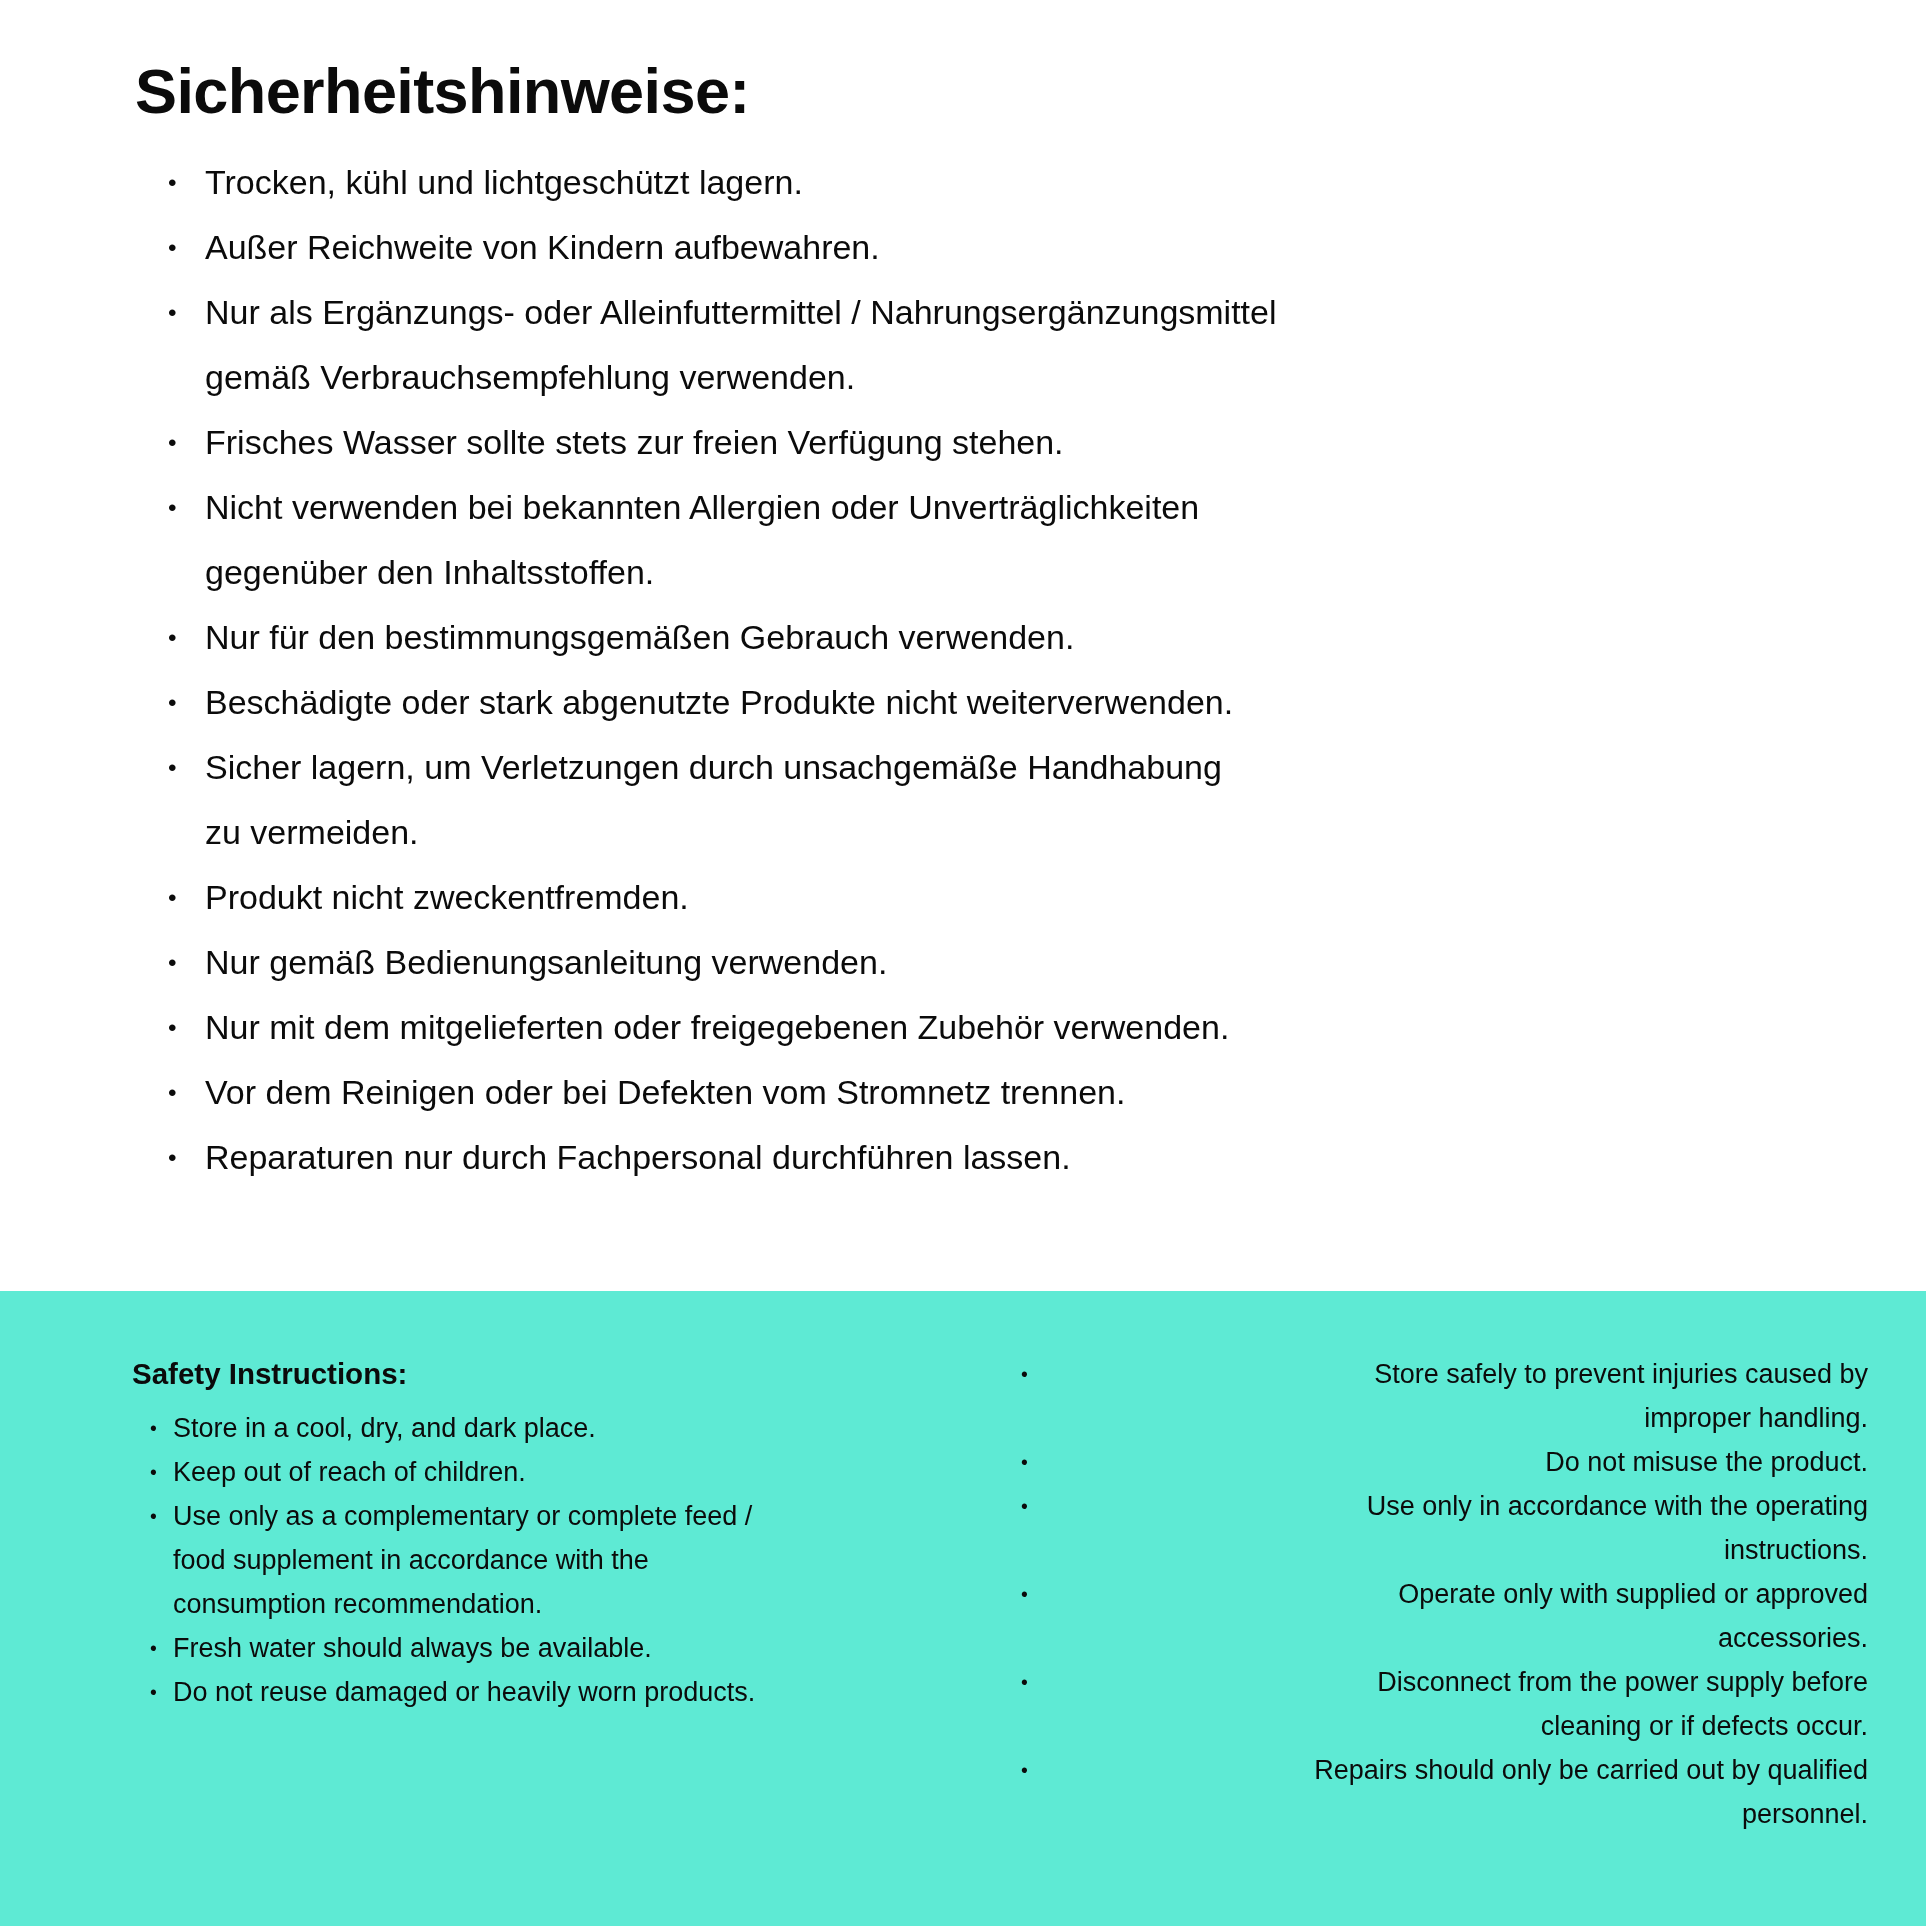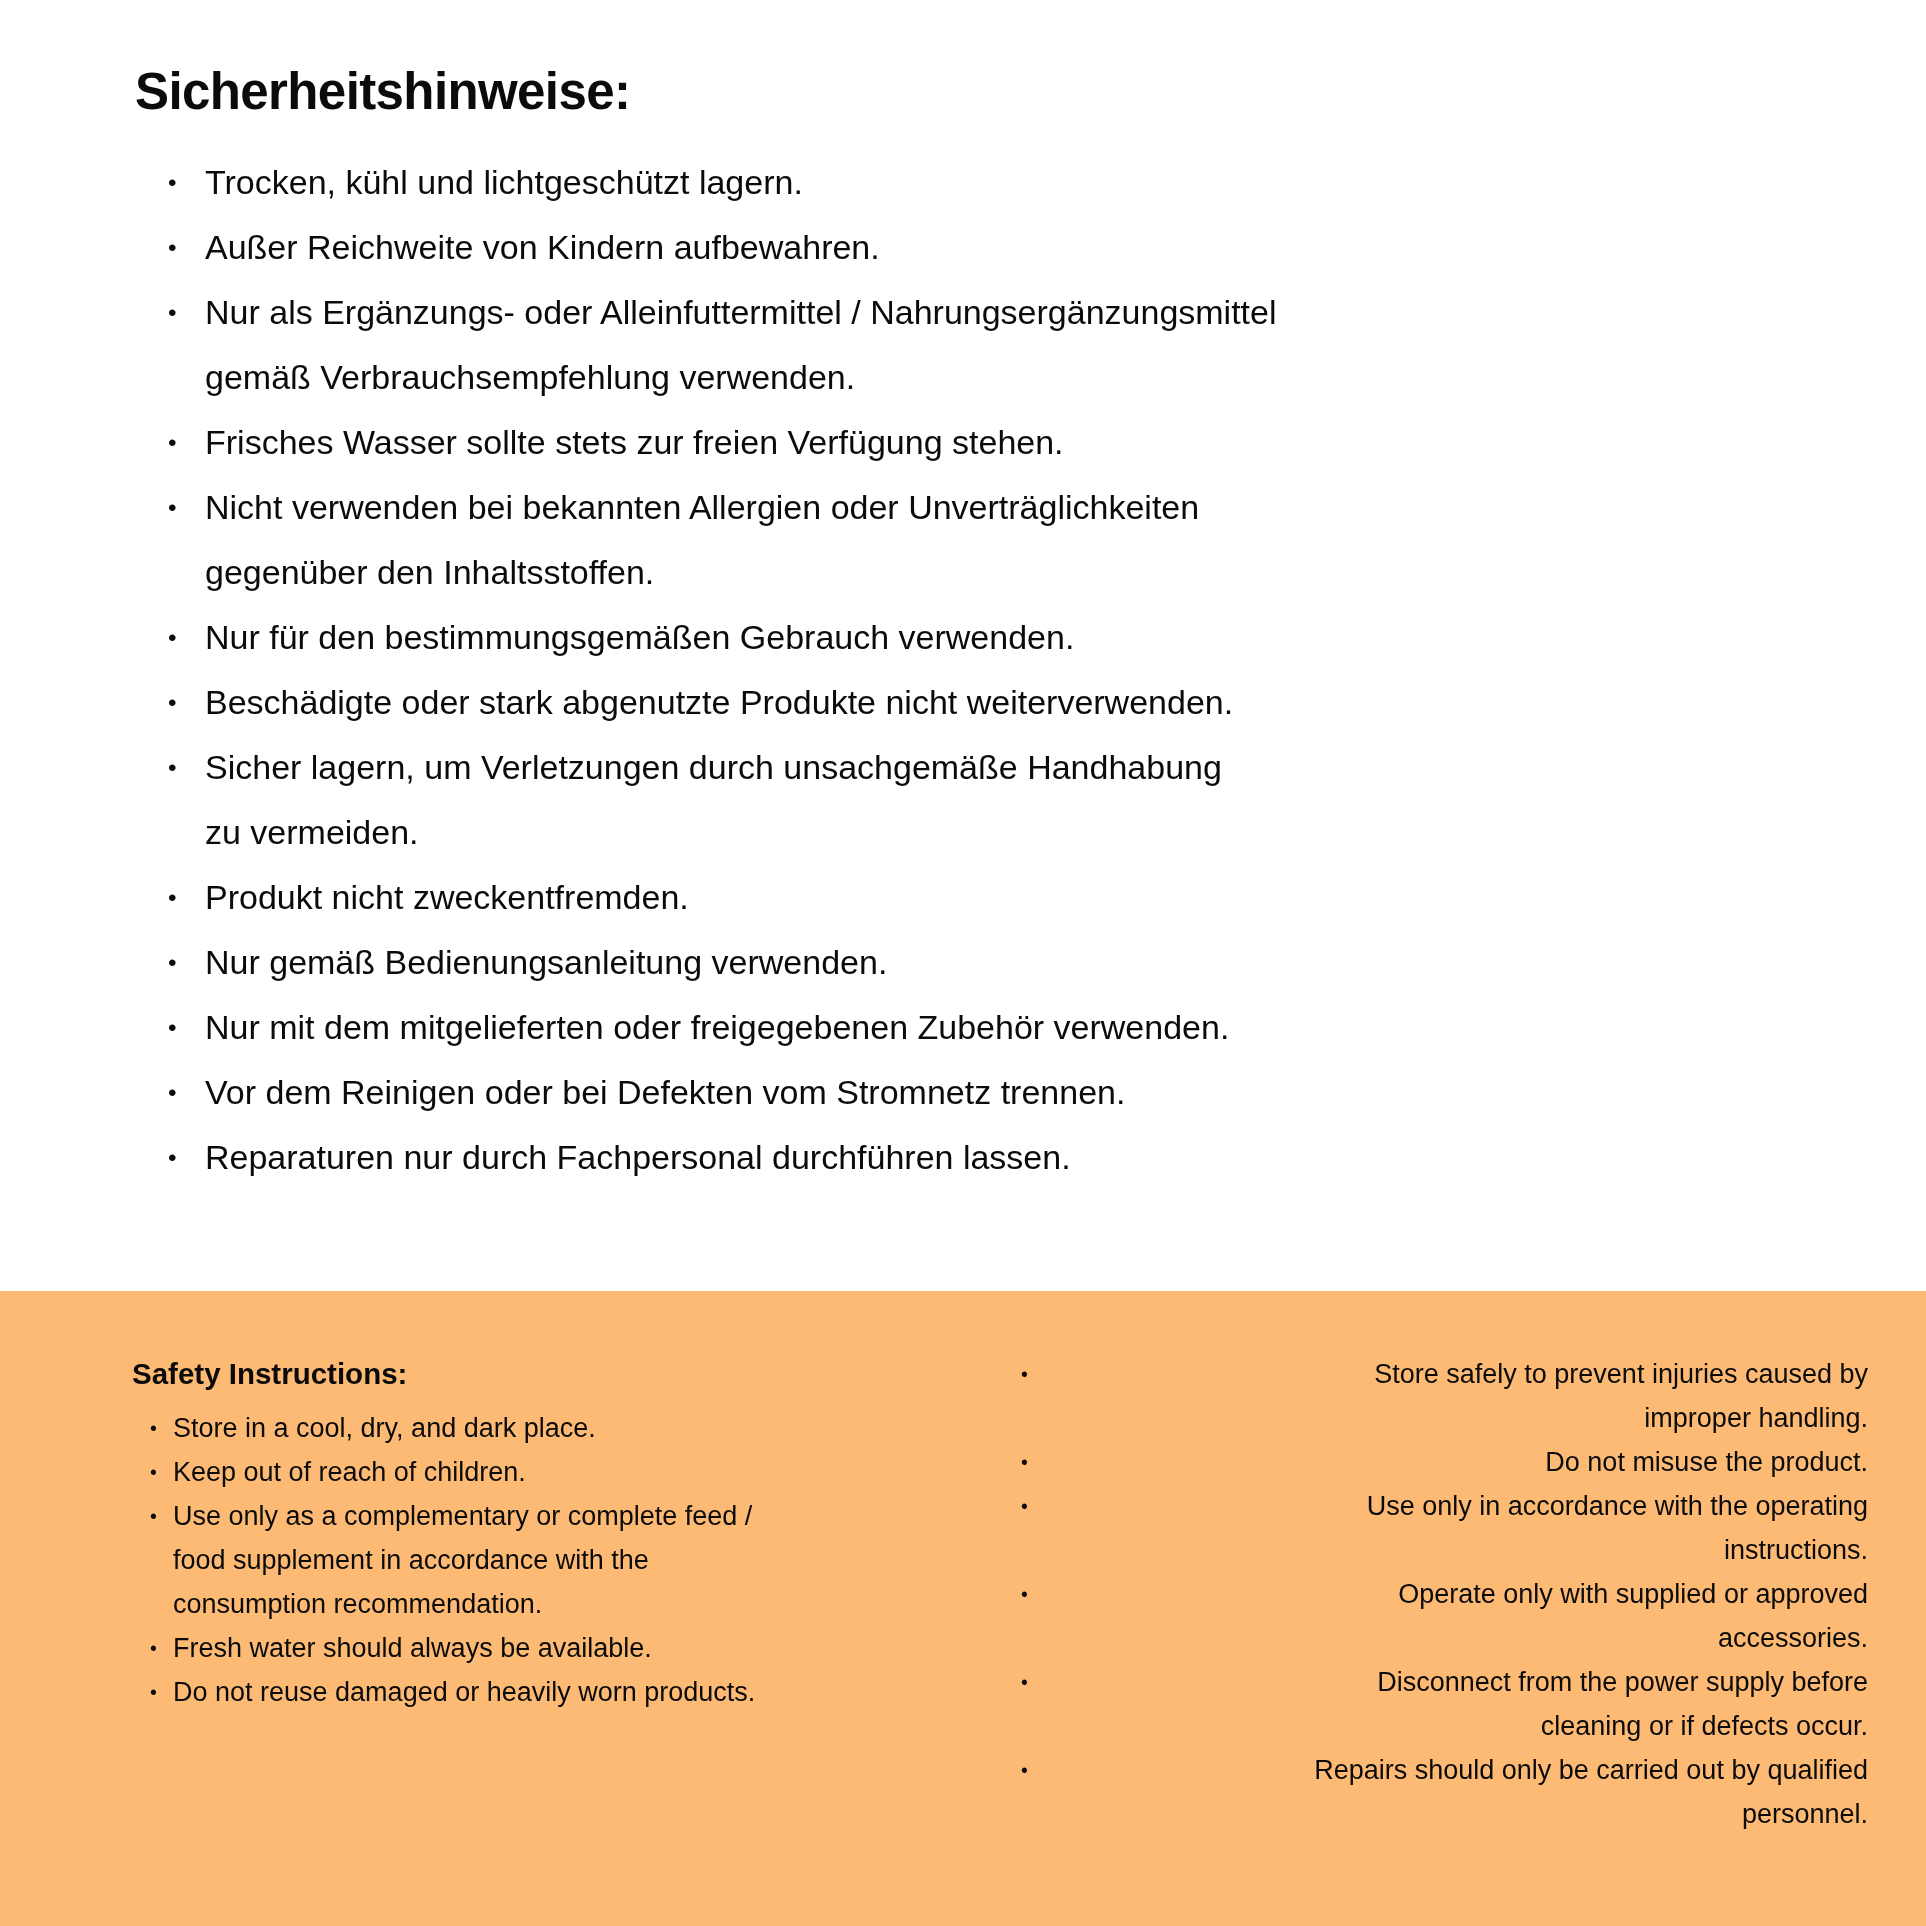--- a/index.html
+++ b/index.html
@@ -18,21 +18,21 @@
     overflow: hidden;
     background: #ffffff;
   }
 
   
   .de-section {
     padding: 56px 64px 0 135px;
   }
   .de-title {
     margin: 0 0 23px 0;
-    font-size: 51px;
+    font-size: 63px;
     font-weight: 700;
     line-height: 71px;
     letter-spacing: -0.6px;
   }
   .de-list {
     list-style: none;
     margin: 0 0 0 33px;
     padding: 0;
     width: 1669px;
   }
@@ -49,21 +49,21 @@
     font-size: 0.72em;
   }
 
   
   .en-section {
     position: absolute;
     left: 0;
     right: 0;
     top: 1291px;
     bottom: 0;
-    background: #fdba74;
+    background: #5eead4;
     box-sizing: border-box;
     display: flex;
     padding: 61px 58px 0 132px;
   }
   .en-col-left {
     flex: 0 0 auto;
     width: 889px;
   }
   .en-col-right {
     flex: 1 1 auto;

